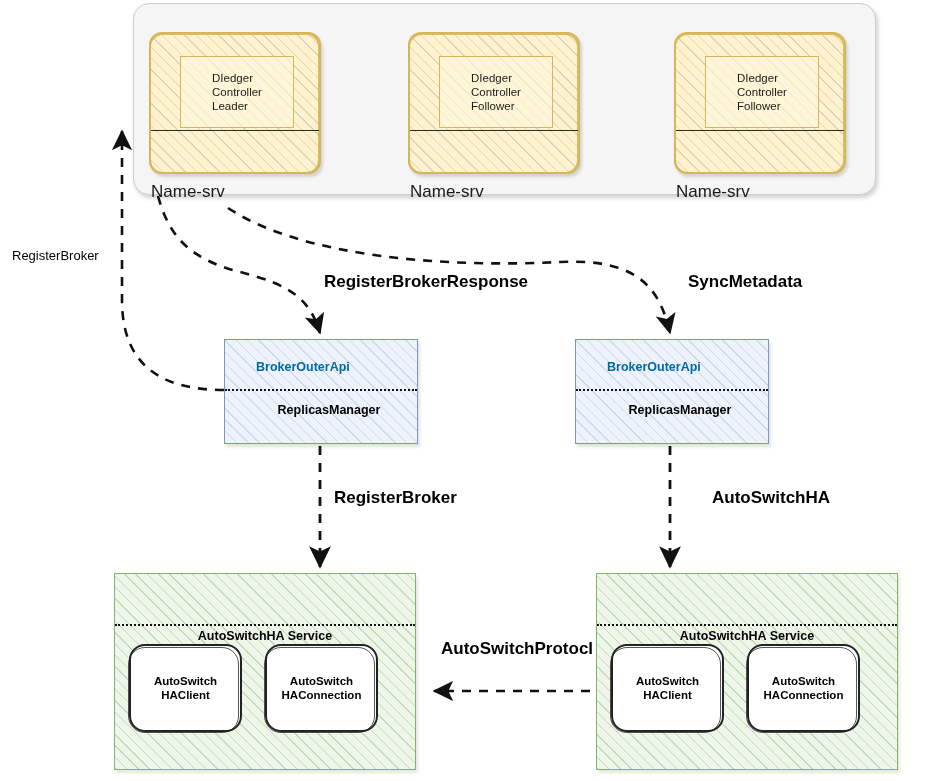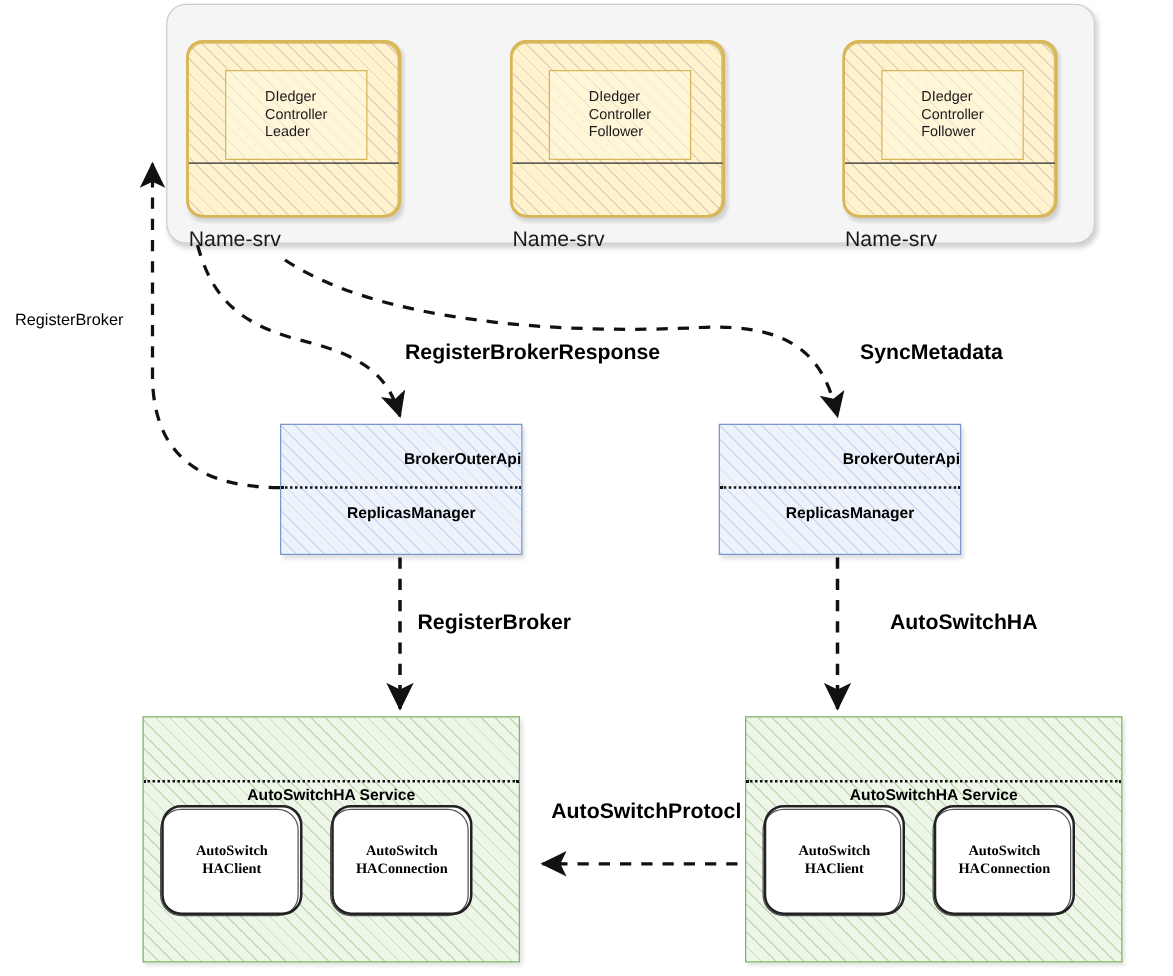--- a/index.html
+++ b/index.html
@@ -100,22 +100,22 @@
     background:repeating-linear-gradient(
         45deg,
         rgba(150,180,225,0.40) 0px,
         rgba(150,180,225,0.40) 1px,
         rgba(0,0,0,0) 1px,
         rgba(0,0,0,0) 8px);
     pointer-events:none;
   }
   .broker-title{
     position:absolute; left:0; right:0; top:20px;
-    text-align:right;
-    font-size:12.5px; font-weight:bold; color:#000000;
+    text-align:left;
+    font-size:12.5px; font-weight:bold; color:#0369a1;
     z-index:2;
     padding-left:31px;
   }
   .broker-sub{
     position:absolute; left:16px; right:0; top:63px;
     text-align:center;
     font-size:12.5px; font-weight:bold; color:#000;
     z-index:2;
   }
   .dotted-div{
@@ -165,21 +165,21 @@
     font-size:11.5px; font-weight:bold; line-height:14px; color:#000;
     white-space:pre-line;
     z-index:3;
   }
   .ha-inner .sketch2{
     position:absolute; left:-3px; top:1px; right:1px; bottom:-3px;
     border:1.6px solid rgba(34,34,34,0.78);
     border-radius:17px;
     pointer-events:none;
   }
-  .ha-inner .txt{ position:relative; z-index:4;font-family:Liberation Serif, serif; }
+  .ha-inner .txt{ position:relative; z-index:4; }
   .ha-inner.left  { left:14px; }
   .ha-inner.right { left:150px; }
 
   
   .edge-label{
     position:absolute;
     font-size:17px;
     font-weight:bold;
     color:#000;
     white-space:nowrap;

